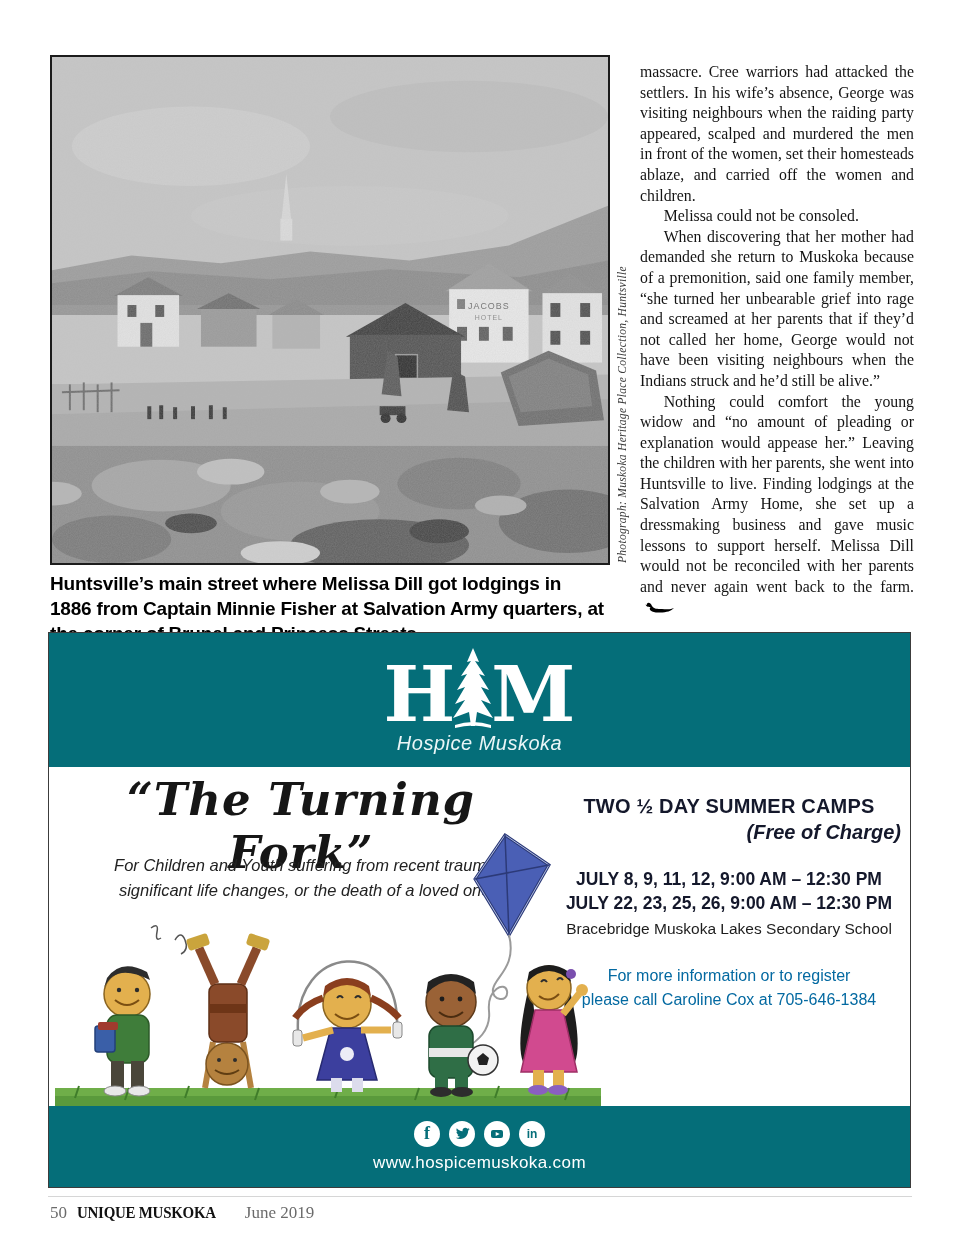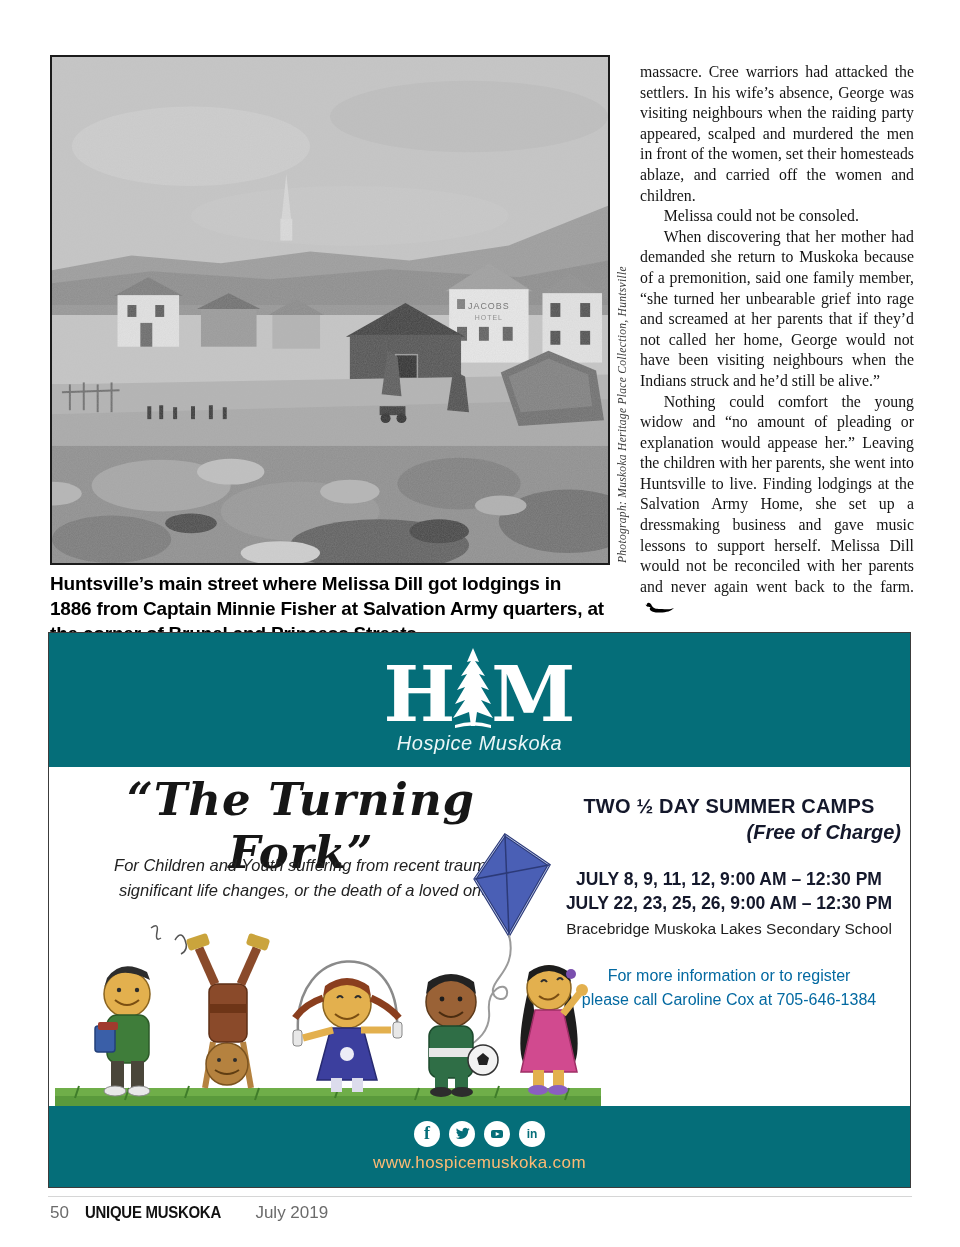--- a/index.html
+++ b/index.html
@@ -97,27 +97,27 @@
   }
   .social-row { display:flex; gap:9px; margin-bottom:6px; }
   .social-circle {
     width:26px; height:26px; border-radius:50%; background:#fff;
     display:flex; align-items:center; justify-content:center;
     color:#056e79; font-weight:bold;
   }
   .social-circle svg { display:block; }
   .social-f  { font-family:"Liberation Serif", serif; font-size:18px; }
   .social-in { font-family:"Liberation Sans", sans-serif; font-size:12px; font-weight:bold; }
-  .ad-website { font-size:17px; color:#fdba74; letter-spacing:.4px; }
+  .ad-website { font-size:17px; color:#ffffff; letter-spacing:.4px; }
 
   
   .footer-rule { position:absolute; left:48px; top:1196px; width:864px; height:1px; background:#d6d6d6; }
   .footer {
     position:absolute; left:50px; top:1203px; font-size:17px; color:#6b6b6b;
-    display:flex; align-items:flex-start; gap:16px;
+    display:flex; align-items:flex-start; gap:10px;font-family:Liberation Serif, serif;
   }
   .footer .mag {
     color:#111; font-weight:bold; letter-spacing:-0.3px;
     display:inline-block; transform:scaleX(.88); transform-origin:left;
   }
 </style>
 </head>
 <body>
 
 <div class="page">
@@ -400,16 +400,16 @@
           </div>
       </div>
       <div class="ad-website">www.hospicemuskoka.com</div>
     </div>
   </div>
 
   <div class="footer-rule"></div>
   <div class="footer">
     <span>50</span>
     <span class="mag">UNIQUE MUSKOKA</span>
-    <span>July 2019</span>
+    <span>June 2019</span>
   </div>
 
 </div>
 
 </body></html>

